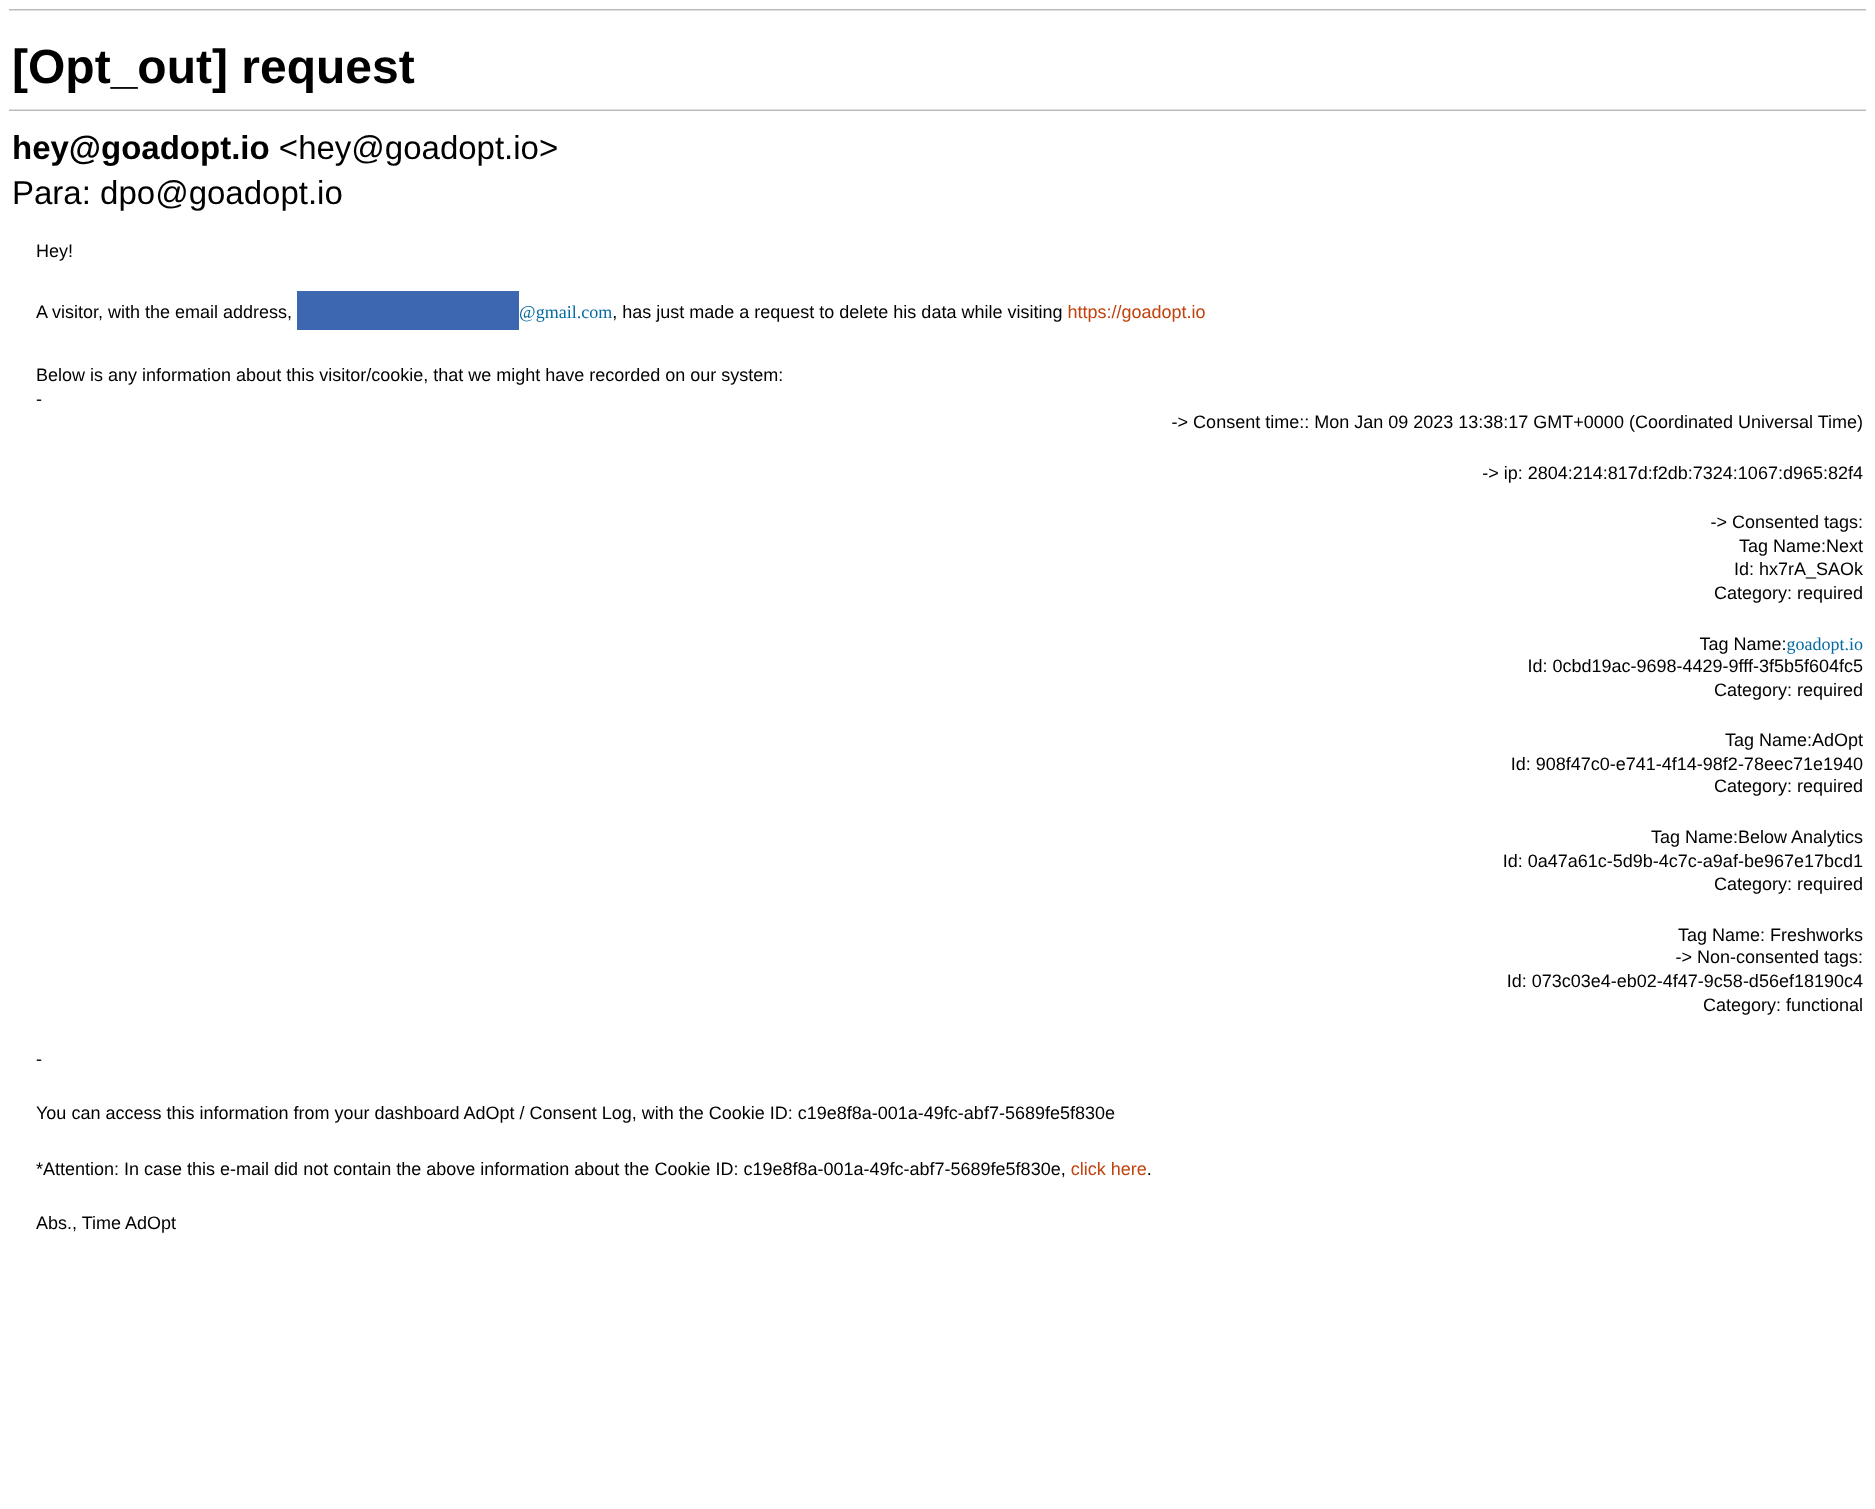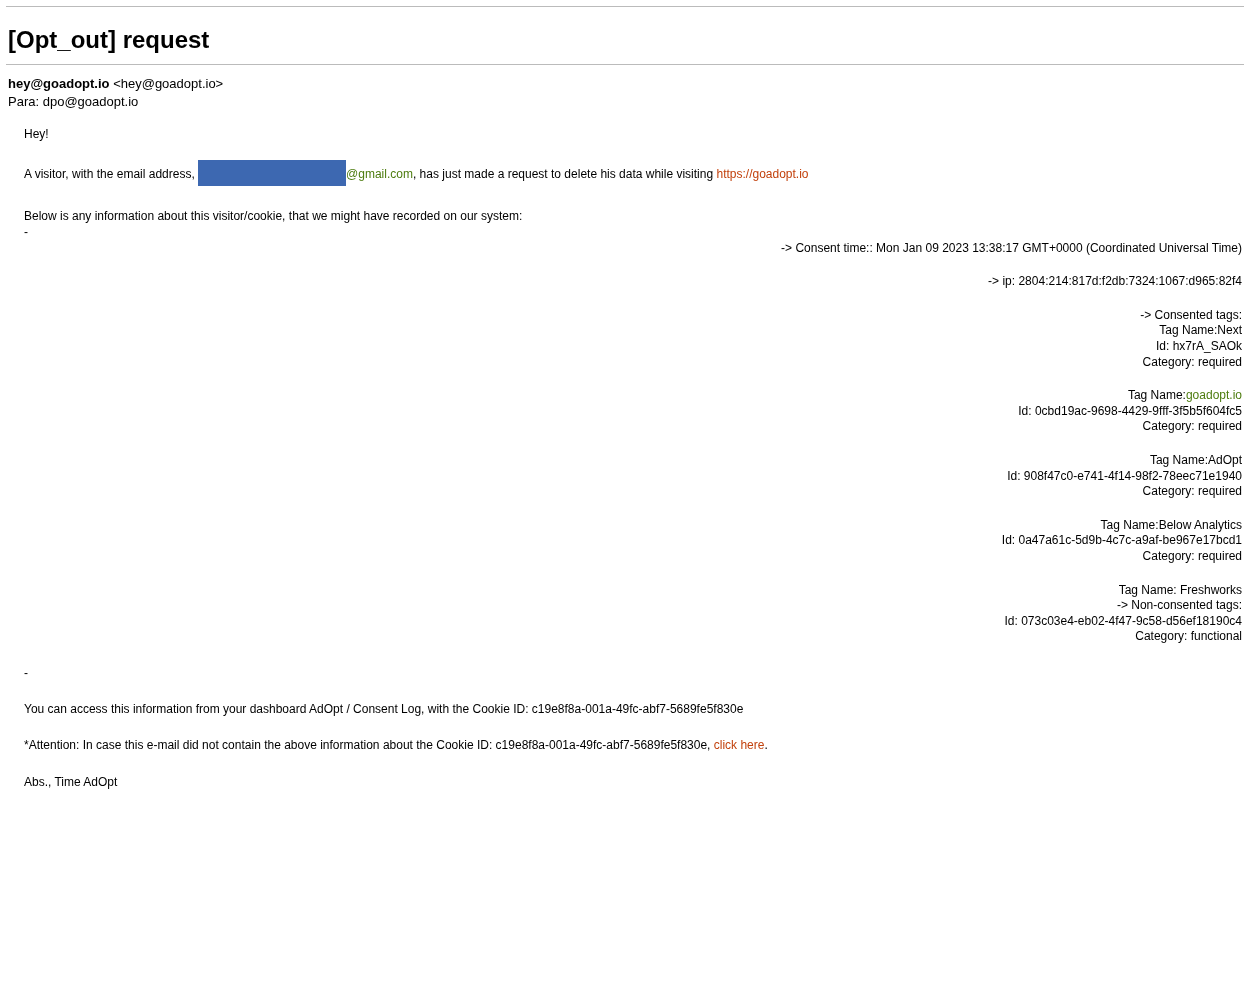--- a/index.html
+++ b/index.html
@@ -14,33 +14,33 @@
   .frame {
     background: #fff;
     padding: 0;
   }
   .hr-top {
     border: 0;
     border-top: 1px solid #bbb;
     margin: 0 0 6px 0;
   }
   .subject {
-    font-size: 24px;
+    font-size: 32px;
     font-weight: bold;
     padding: 4px 2px 10px 2px;
     margin-top: 15px;
   }
   .hr-mid {
     border: 0;
     border-top: 1px solid #bbb;
     margin: 0 0 10px 0;
   }
   .header-block {
     padding: 0 2px 0 2px;
-    font-size: 13px;
+    font-size: 22px;
     line-height: 1.35;
   }
   .from-name { font-weight: bold; }
   .from-addr { font-weight: normal; }
   .body-block {
     padding: 16px 2px 0 18px;
     font-size: 12px;
     line-height: 1.35;
   }
   .body-block p { margin: 0; }
@@ -49,21 +49,21 @@
   .indent1 { padding-left: 20px; }
   .redact {
     display: inline-block;
     width: 148px;
     height: 26px;
     background: #3d68b1;
     vertical-align: middle;
     position: relative;
     top: -2px;
   }
-  a.link-blue { color: #4d7c0f; text-decoration: none; }
+  a.link-blue { color: #0369a1; text-decoration: none; font-family: Liberation Serif, serif; }
   a.link-purple { color: #c2410c; text-decoration: none; }
   .dash-left { padding-left: 0; }
   .tight { line-height: 1.3; text-align: right; }
 </style>
 </head>
 <body>
 
 <div class="frame">
   <hr class="hr-top">
 

